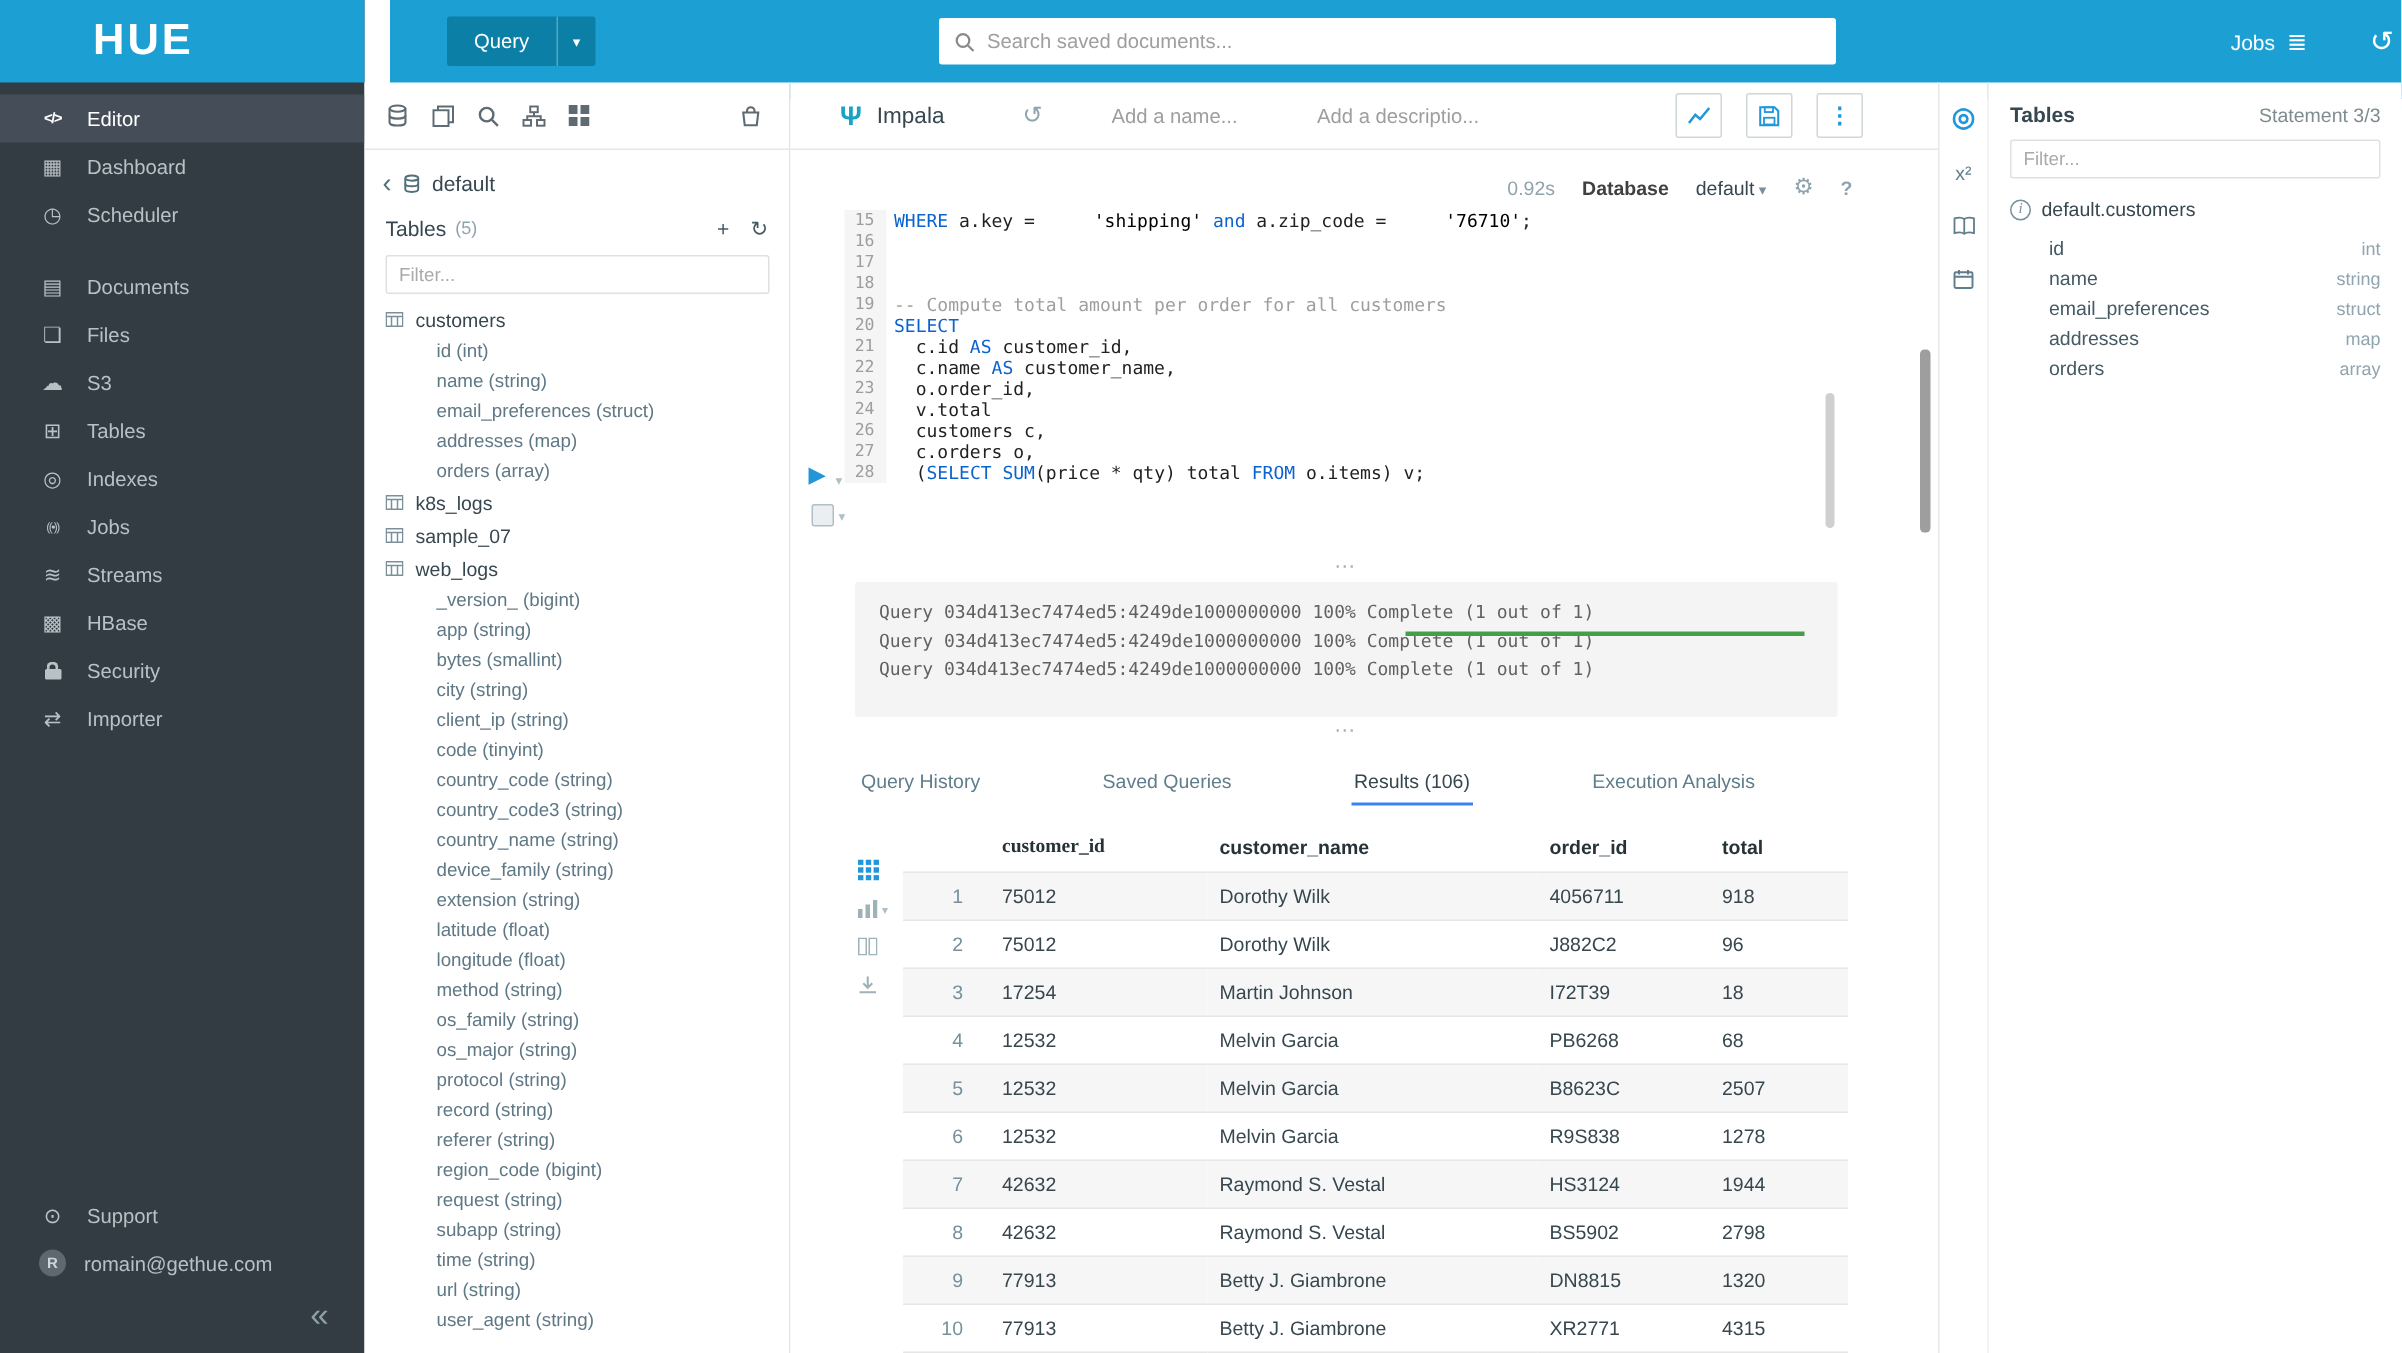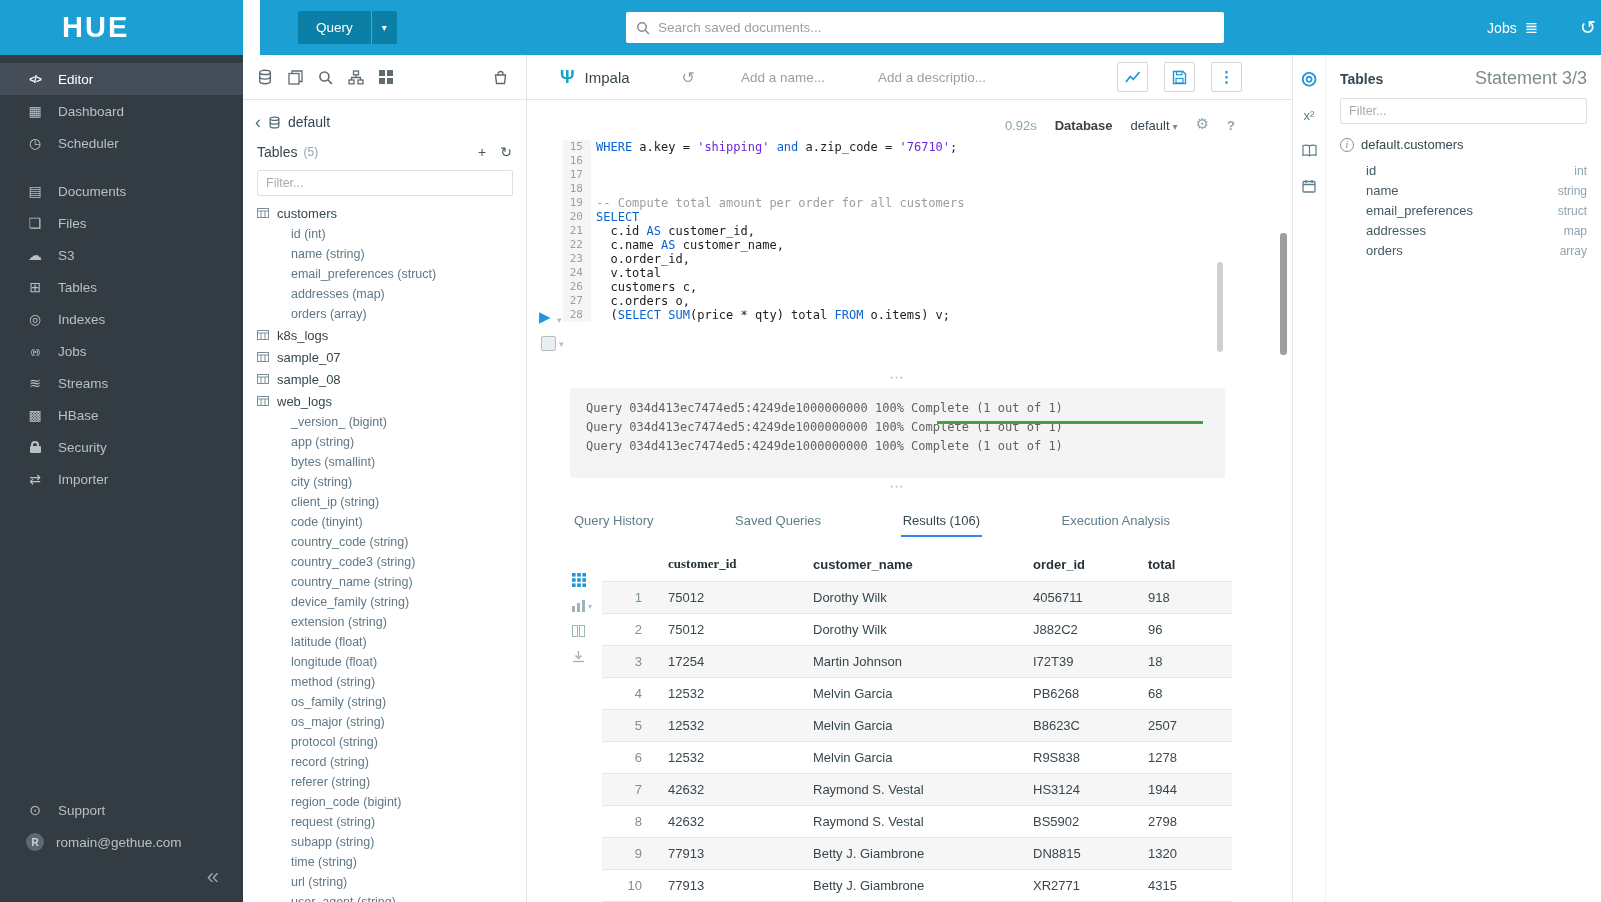--- a/index.html
+++ b/index.html
@@ -83,21 +83,21 @@
   .db-select{color:#37474f;cursor:pointer;}
   .db-select .caret{font-size:10px;color:#78909c;margin-left:3px;}
   .gear-glyph{color:#90a4ae;font-size:15px;cursor:pointer;}
   .help-glyph{color:#90a4ae;font-size:13px;font-weight:bold;cursor:pointer;}
 
   .code-wrap{position:absolute;left:36px;top:85px;width:664px;}
   .code-line{display:flex;height:14px;}
   .gutter-num{width:28px;text-align:right;padding-right:8px;color:#9e9e9e;background:#f5f5f5;font:11px/14px "DejaVu Sans Mono",monospace;}
   .code-text{padding-left:5px;white-space:pre;font:12px/14px "DejaVu Sans Mono",monospace;color:#212121;}
   .tok-kw{color:#0b63ce;}
-  .tok-str{color:#6d28d9;}
+  .tok-str{color:#000000;margin-left:32px;}
   .tok-cmt{color:#9e9e9e;}
   .tok-pl{color:#212121;}
 
   .play-btn{position:absolute;left:12px;top:254px;color:#2196d8;font-size:15px;cursor:pointer;line-height:1;}
   .play-caret{position:absolute;left:30px;top:260px;color:#b0bec5;font-size:9px;cursor:pointer;}
   .snippet-settings{position:absolute;left:14px;top:281px;width:15px;height:15px;border:1px solid #b0bec5;
                     border-radius:2px;cursor:pointer;background:#eceff1;}
   .settings-caret{position:absolute;left:32px;top:284px;color:#b0bec5;font-size:9px;cursor:pointer;}
 
   .editor-sb{position:absolute;left:690px;top:207px;width:6px;height:90px;background:#cfcfcf;border-radius:3px;cursor:pointer;}
@@ -133,21 +133,21 @@
   
   .activity-strip{position:absolute;left:1292px;top:55px;width:33px;height:847px;border-left:1px solid #e8e8e8;
                   display:flex;flex-direction:column;align-items:center;padding-top:14px;gap:22px;background:#fff;}
   .as-icon{cursor:pointer;color:#607d8b;font-size:13px;line-height:1;display:inline-flex;align-items:center;justify-content:center;}
   .as-target{color:#2196d8;font-size:18px;font-weight:bold;}
 
   .right-assist{position:absolute;left:1325px;top:55px;width:276px;height:847px;background:#fff;padding:13px 14px;
                 border-left:1px solid #f0f0f0;overflow:hidden;}
   .ra-head{display:flex;justify-content:space-between;align-items:baseline;}
   .ra-title{font-size:14px;font-weight:bold;color:#37474f;}
-  .ra-statement{font-size:18px;color:#7f8c8d;}
+  .ra-statement{font-size:13px;color:#7f8c8d;}
   .ra-filter{margin-top:9px;width:100%;height:26px;border:1px solid #e0e0e0;border-radius:2px;padding:0 8px;
              font-size:12.5px;color:#555;outline:none;font-family:inherit;}
   .ra-filter::placeholder{color:#aaa;}
   .ra-table-row{display:flex;align-items:center;gap:7px;margin-top:13px;font-size:13px;color:#37474f;cursor:pointer;}
   .circle-i{width:14px;height:14px;border:1px solid #78909c;border-radius:50%;color:#78909c;font-size:10px;
             font-style:italic;font-family:"Liberation Serif",serif;display:inline-flex;align-items:center;justify-content:center;}
   .ra-cols{margin-top:6px;}
   .ra-col-row{display:flex;justify-content:space-between;height:20px;align-items:flex-end;padding-left:26px;
               font-size:13px;color:#455a64;cursor:pointer;gap:32px;}
   .ra-col-type{color:#90a4ae;font-size:12px;}
@@ -345,29 +345,20 @@
           <span>k8s_logs</span>
         </div>
         <div class="assist-table-row">
           <span><svg width="12" height="10" viewBox="0 0 12 10">
               <rect x="0.5" y="0.5" width="11" height="9" fill="none" stroke="#7b909a"></rect>
               <line x1="0.5" y1="3" x2="11.5" y2="3" stroke="#7b909a"></line>
               <line x1="4" y1="3" x2="4" y2="9.5" stroke="#7b909a"></line>
               <line x1="8" y1="3" x2="8" y2="9.5" stroke="#7b909a"></line>
             </svg></span>
           <span>sample_07</span>
-        </div>
-        <div class="assist-table-row">
-          <span><svg width="12" height="10" viewBox="0 0 12 10">
-              <rect x="0.5" y="0.5" width="11" height="9" fill="none" stroke="#7b909a"></rect>
-              <line x1="0.5" y1="3" x2="11.5" y2="3" stroke="#7b909a"></line>
-              <line x1="4" y1="3" x2="4" y2="9.5" stroke="#7b909a"></line>
-              <line x1="8" y1="3" x2="8" y2="9.5" stroke="#7b909a"></line>
-            </svg></span>
-          <span>sample_08</span>
         </div>
         <div class="assist-table-row">
           <span><svg width="12" height="10" viewBox="0 0 12 10">
               <rect x="0.5" y="0.5" width="11" height="9" fill="none" stroke="#7b909a"></rect>
               <line x1="0.5" y1="3" x2="11.5" y2="3" stroke="#7b909a"></line>
               <line x1="4" y1="3" x2="4" y2="9.5" stroke="#7b909a"></line>
               <line x1="8" y1="3" x2="8" y2="9.5" stroke="#7b909a"></line>
             </svg></span>
           <span>web_logs</span>
         </div>

